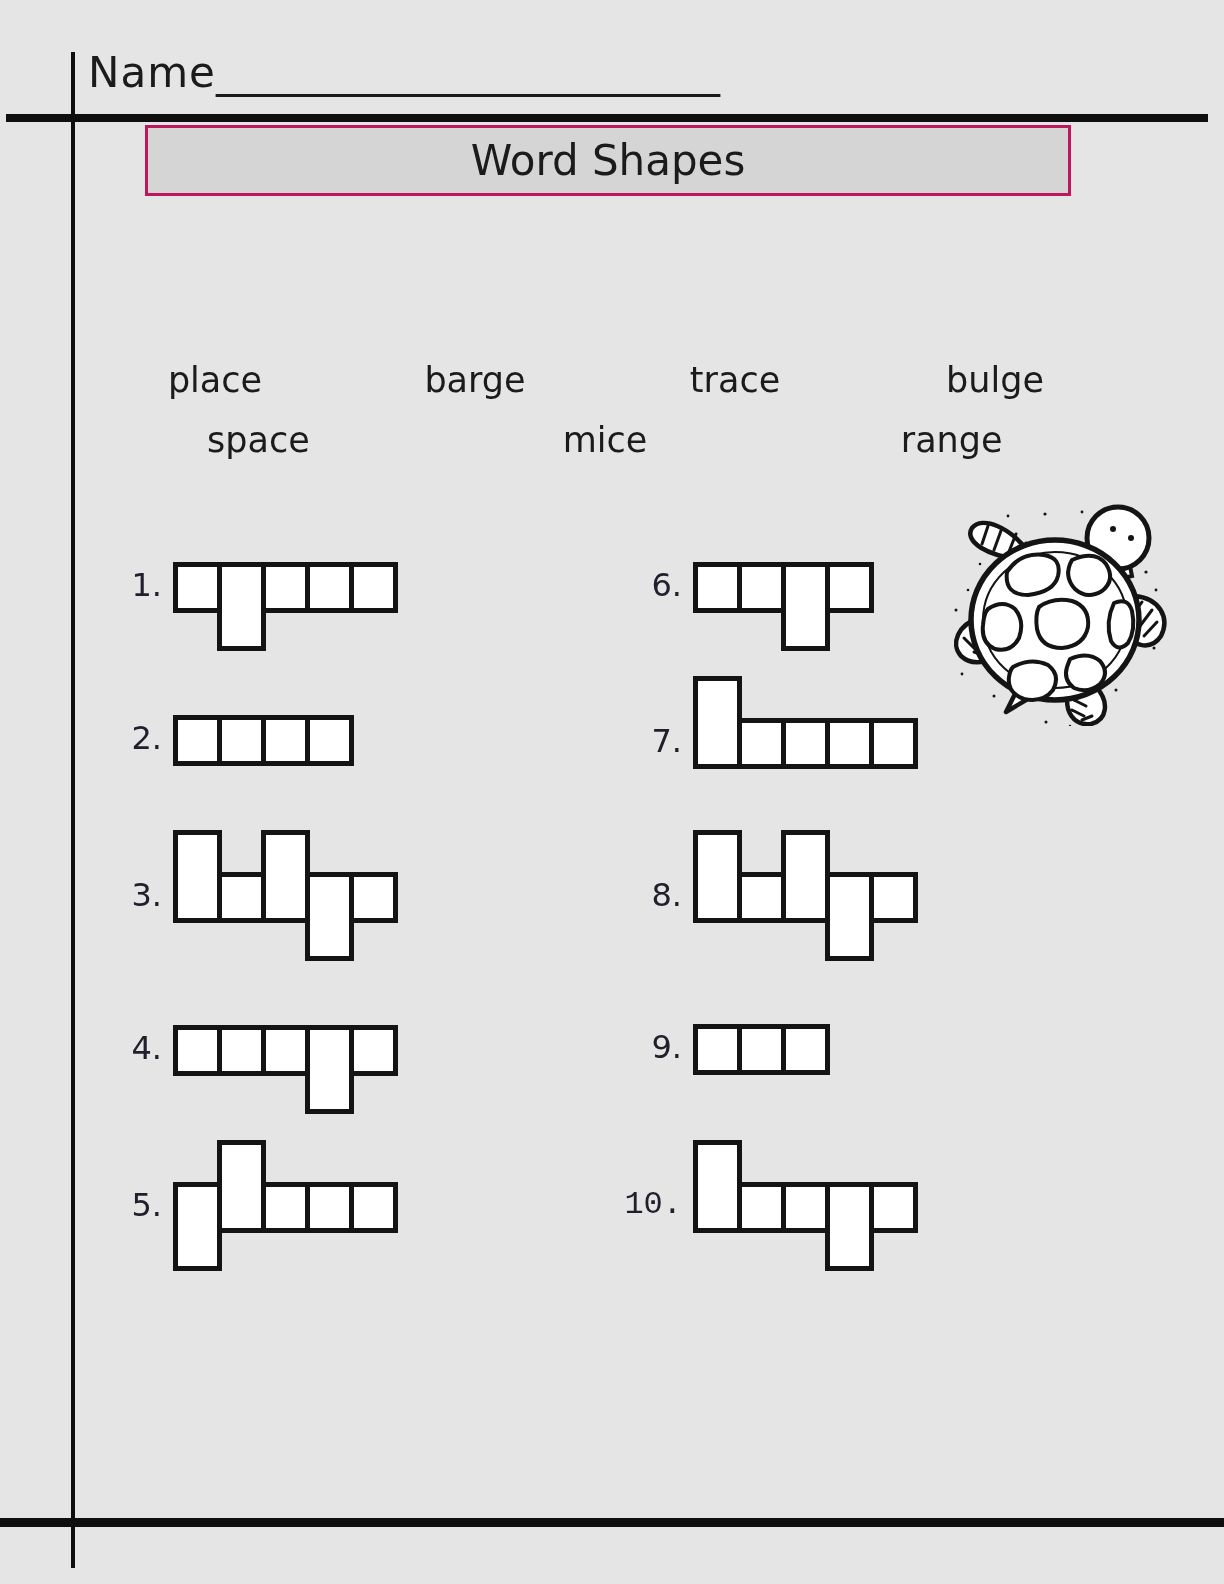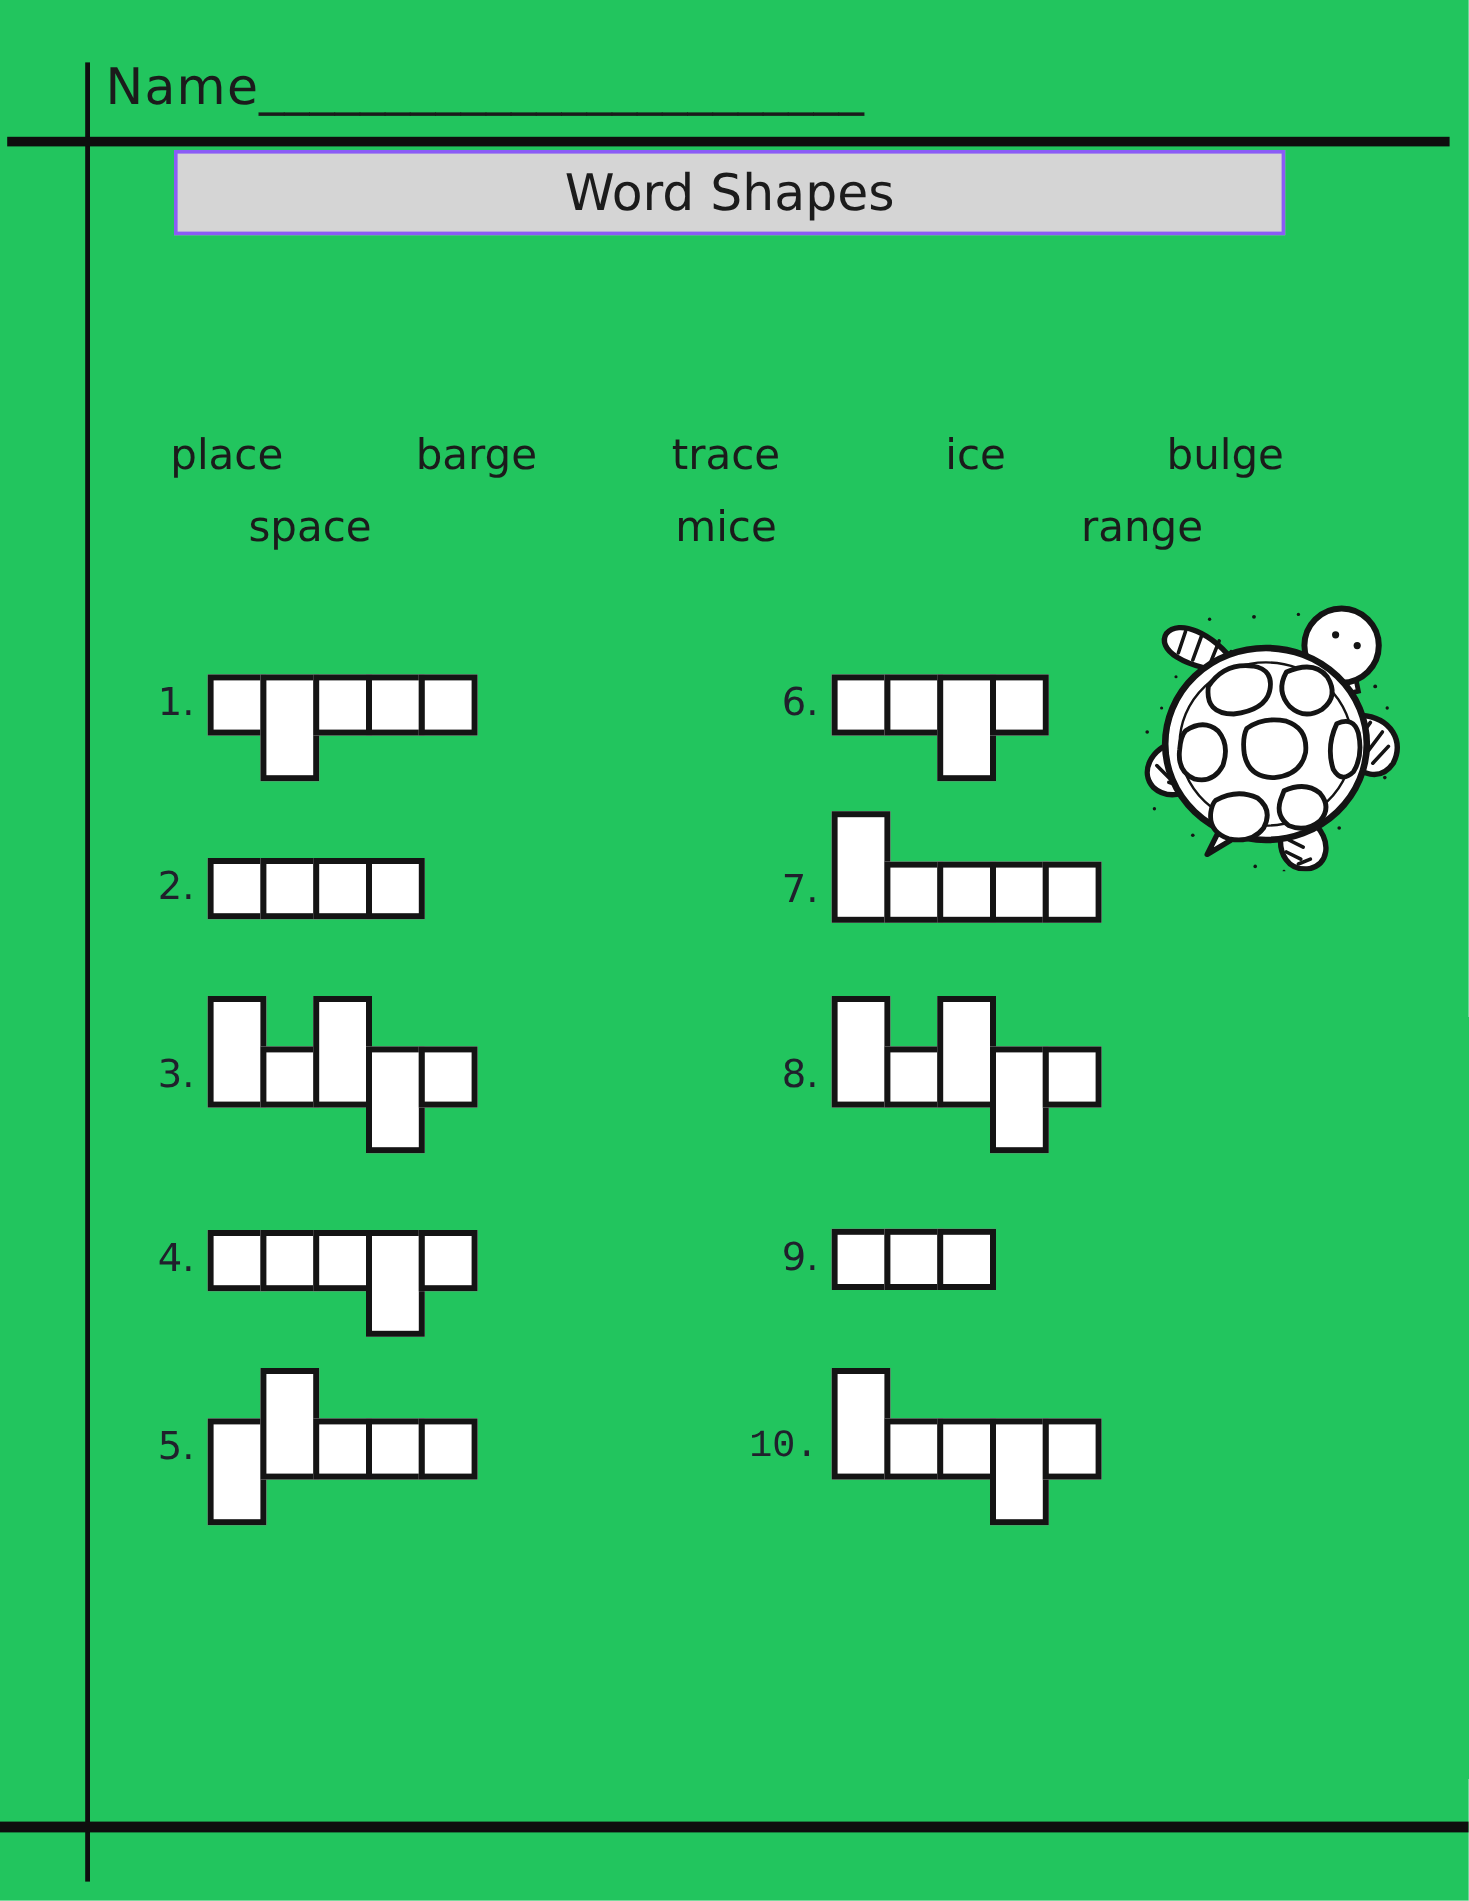--- a/index.html
+++ b/index.html
@@ -1,35 +1,35 @@
 <!DOCTYPE html>
 <html><head>
 <meta charset="utf-8">
 <style>
   * { margin:0; padding:0; box-sizing:border-box; }
   html,body { background:#ffffff; }
   body { font-family:"DejaVu Sans", sans-serif; color:#1b1b1b; }
   .page {
     position:relative; width:1224px; height:1584px;
-    background:#22c55e; overflow:hidden;
+    background:#e5e5e5; overflow:hidden;
   }
 
   
   .rule-vertical { position:absolute; left:71px; top:52px; width:4px; height:1516px; background:#0e0e0e; }
   .rule-top { position:absolute; left:6px; top:114px; width:1202px; height:8px; background:#0e0e0e; }
   .rule-bottom { position:absolute; left:0; top:1518px; width:1224px; height:9px; background:#0e0e0e; }
 
   
   .name-row { position:absolute; left:88px; top:48px; font-size:42px; letter-spacing:1px; white-space:nowrap; }
   .name-line { letter-spacing:0; font-size:42px; }
 
   
   .title-box {
     position:absolute; left:145px; top:125px; width:926px; height:71px;
-    background:#d5d5d5; border:3px solid #8b5cf6;
+    background:#d5d5d5; border:3px solid #be185d;
     display:flex; align-items:center; justify-content:center;
   }
   .title-box .title-text { font-size:42px; }
 
   
   .directions { position:absolute; left:141px; top:202px; display:flex; align-items:center; white-space:nowrap; }
   .directions .arrow { width:84px; height:30px; margin-right:8px; margin-top:2px; flex:0 0 auto; }
   .directions .dir-label { font-size:26px; margin-right:10px; }
   .directions .dir-text { font-size:31px; }
 
@@ -68,21 +68,20 @@
   <div class="title-box">
     <span class="title-text">Word Shapes</span>
   </div>
 
 
   <div class="wordbank">
       <div class="word-row">
         <span class="word">place</span>
         <span class="word">barge</span>
         <span class="word">trace</span>
-        <span class="word">ice</span>
         <span class="word">bulge</span>
       </div>
       <div class="word-row">
         <span class="word">space</span>
         <span class="word">mice</span>
         <span class="word">range</span>
       </div>
     </div>
 
   <div>

